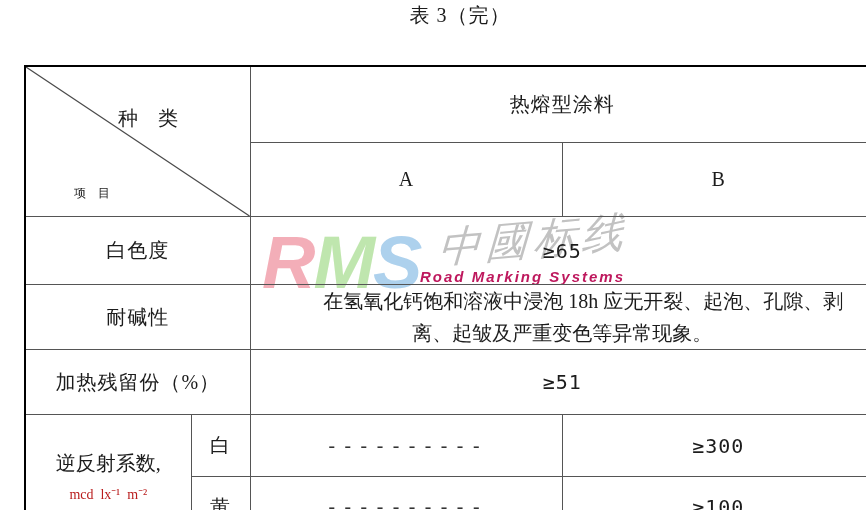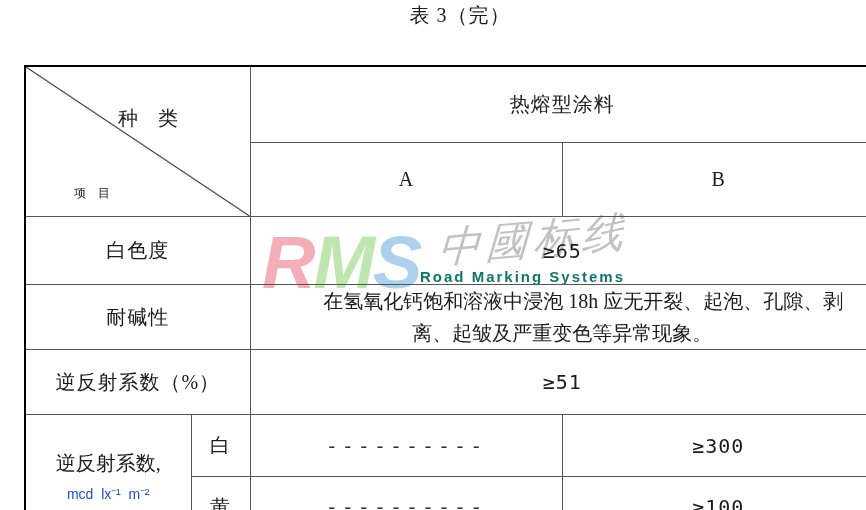--- a/index.html
+++ b/index.html
@@ -51,21 +51,22 @@
     transform: rotate(-5deg) skewX(-8deg);
     white-space: nowrap;
   }
   .wm-en {
     position: absolute;
     left: 420px;
     top: 268px;
     font-family: "Liberation Sans", "DejaVu Sans", sans-serif;
     font-size: 15px;
     font-weight: bold;
-    color: #0f766e;
+    font-style: italic;
+    color: #be185d;
     letter-spacing: 2px;
     white-space: nowrap;
   }
   
   table.spec {
     position: absolute;
     left: 24px;
     top: 29px;
     width: 850px;
     border-collapse: collapse;
@@ -113,23 +114,23 @@
   td.dash-val {
     font-family: "DejaVu Sans Mono", monospace;
     font-size: 15px;
     letter-spacing: 4px;
     color: #333;
   }
   td.label-cell { font-size: 20px; letter-spacing: 1px; }
   .retro-label { display: flex; flex-direction: column; align-items: center; gap: 7px; }
   .retro-name { font-size: 20px; }
   .retro-unit {
-    font-family: Liberation Sans, sans-serif;
+    font-family: Liberation Serif, serif;
     font-size: 14px;
-    color: #1d4ed8;
+    color: #b91c1c;
     white-space: pre;
   }
 </style>
 </head>
 <body>
 
 <div class="page">
 
   <div class="doc-title">表 3（完）</div>
 
@@ -164,21 +165,21 @@
     <tr class="r3">
       <td class="label-cell" colspan="2">白色度</td>
       <td class="num-val" colspan="2">≥65</td>
     </tr>
     <tr class="r4">
       <td class="label-cell" colspan="2">耐碱性</td>
       <td class="text-val" colspan="2">在氢氧化钙饱和溶液中浸泡 18h 应无开裂、起泡、孔隙、剥
 离、起皱及严重变色等异常现象。</td>
     </tr>
     <tr class="r5">
-      <td class="label-cell" colspan="2">逆反射系数（%）</td>
+      <td class="label-cell" colspan="2">加热残留份（%）</td>
       <td class="num-val" colspan="2">≥51</td>
     </tr>
     <tr class="r6">
       <td rowspan="2">
         <div class="retro-label">
           <span class="retro-name">逆反射系数,</span>
           <span class="retro-unit">mcd  lx⁻¹  m⁻²</span>
         </div>
       </td>
       <td class="label-cell">白</td>

